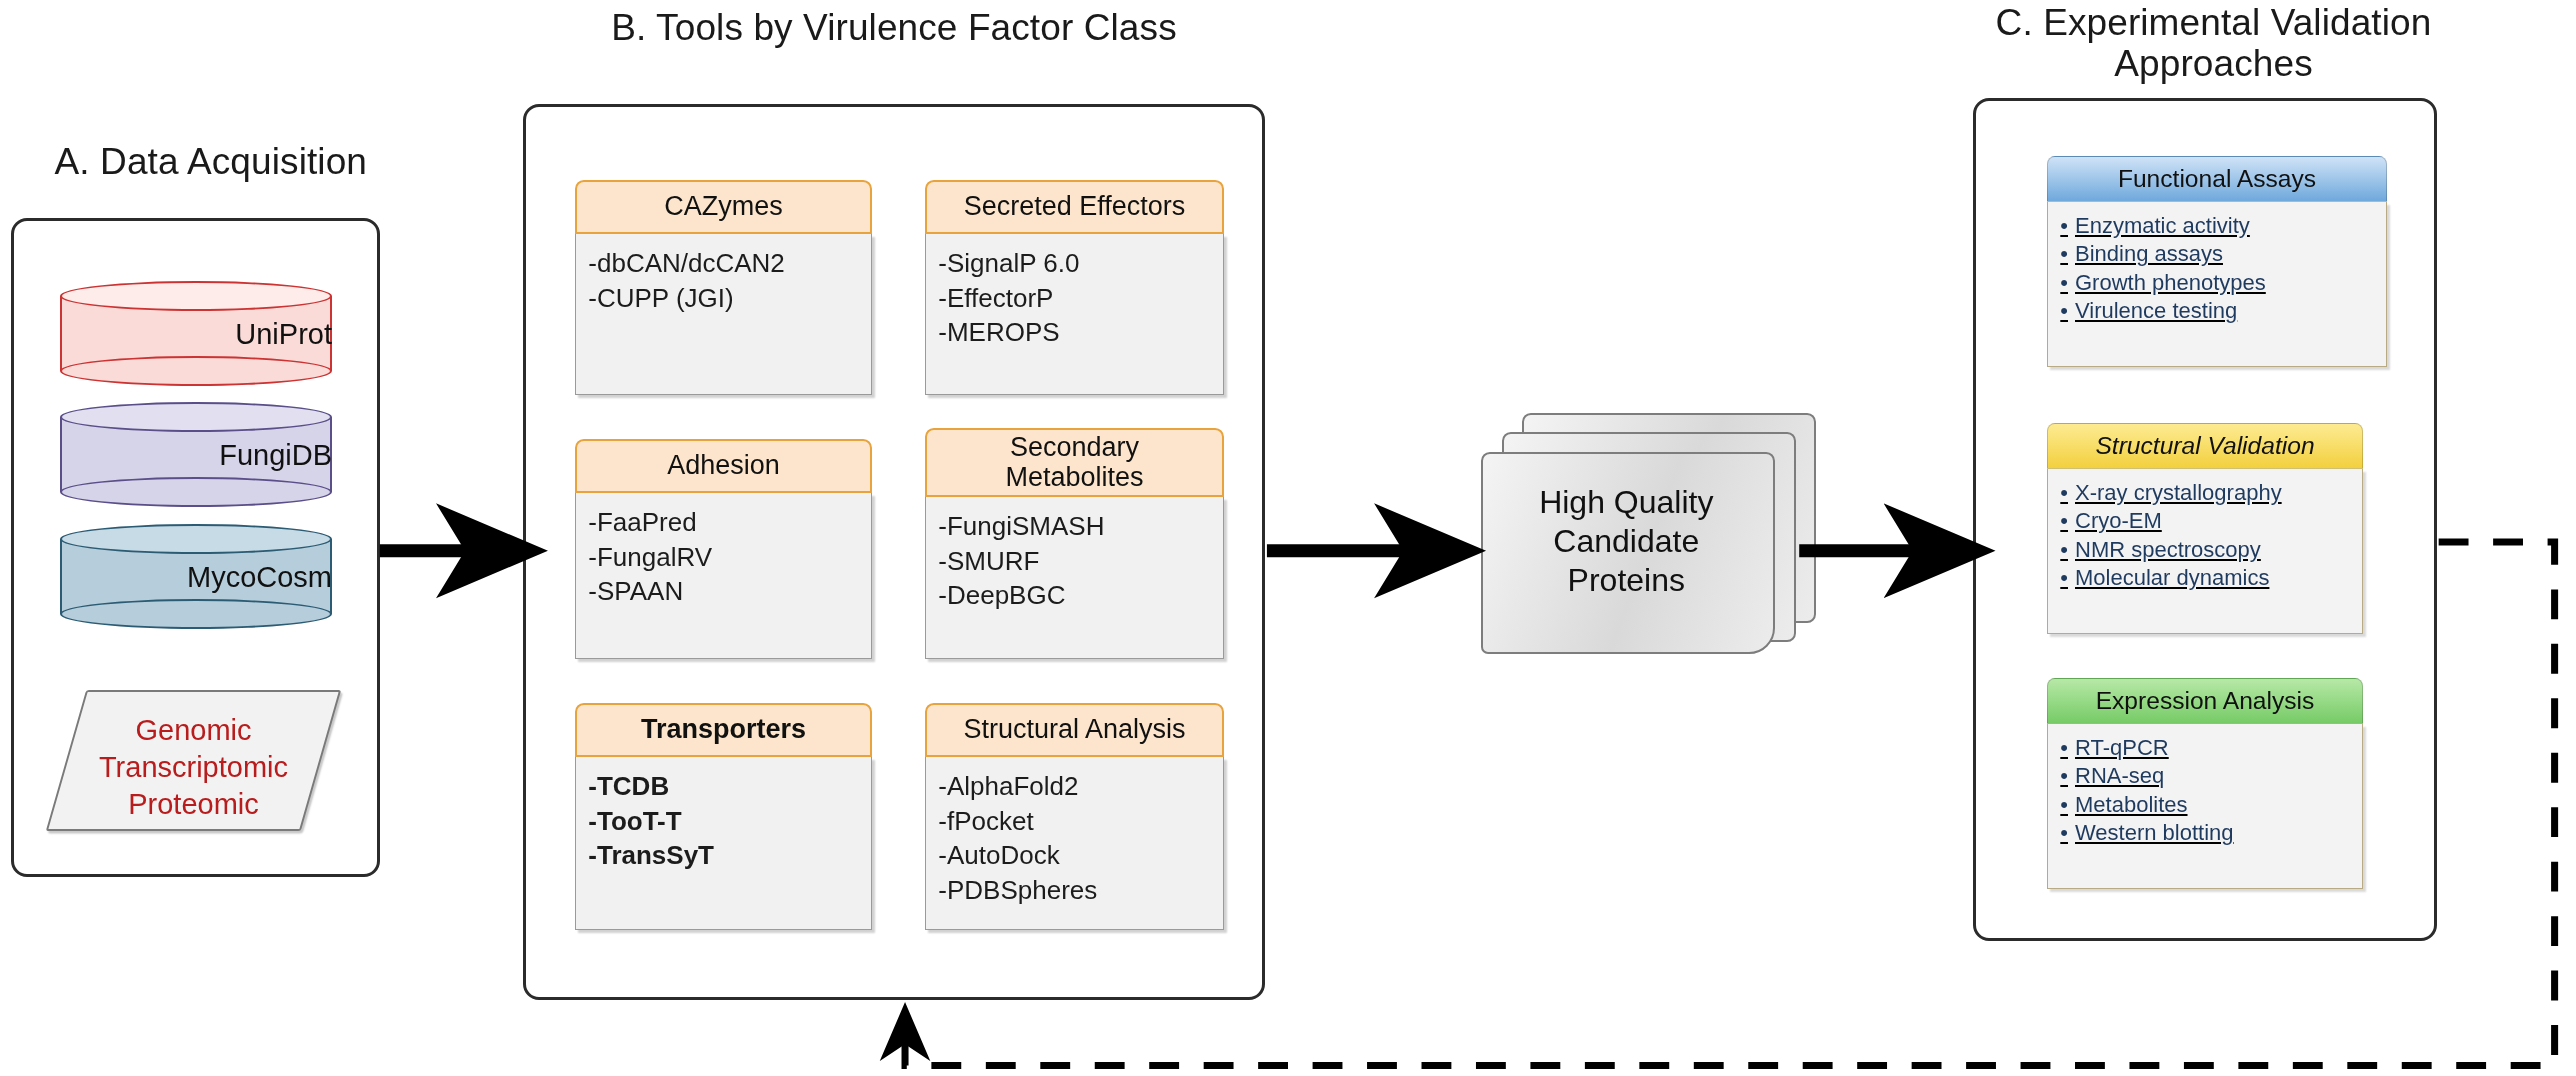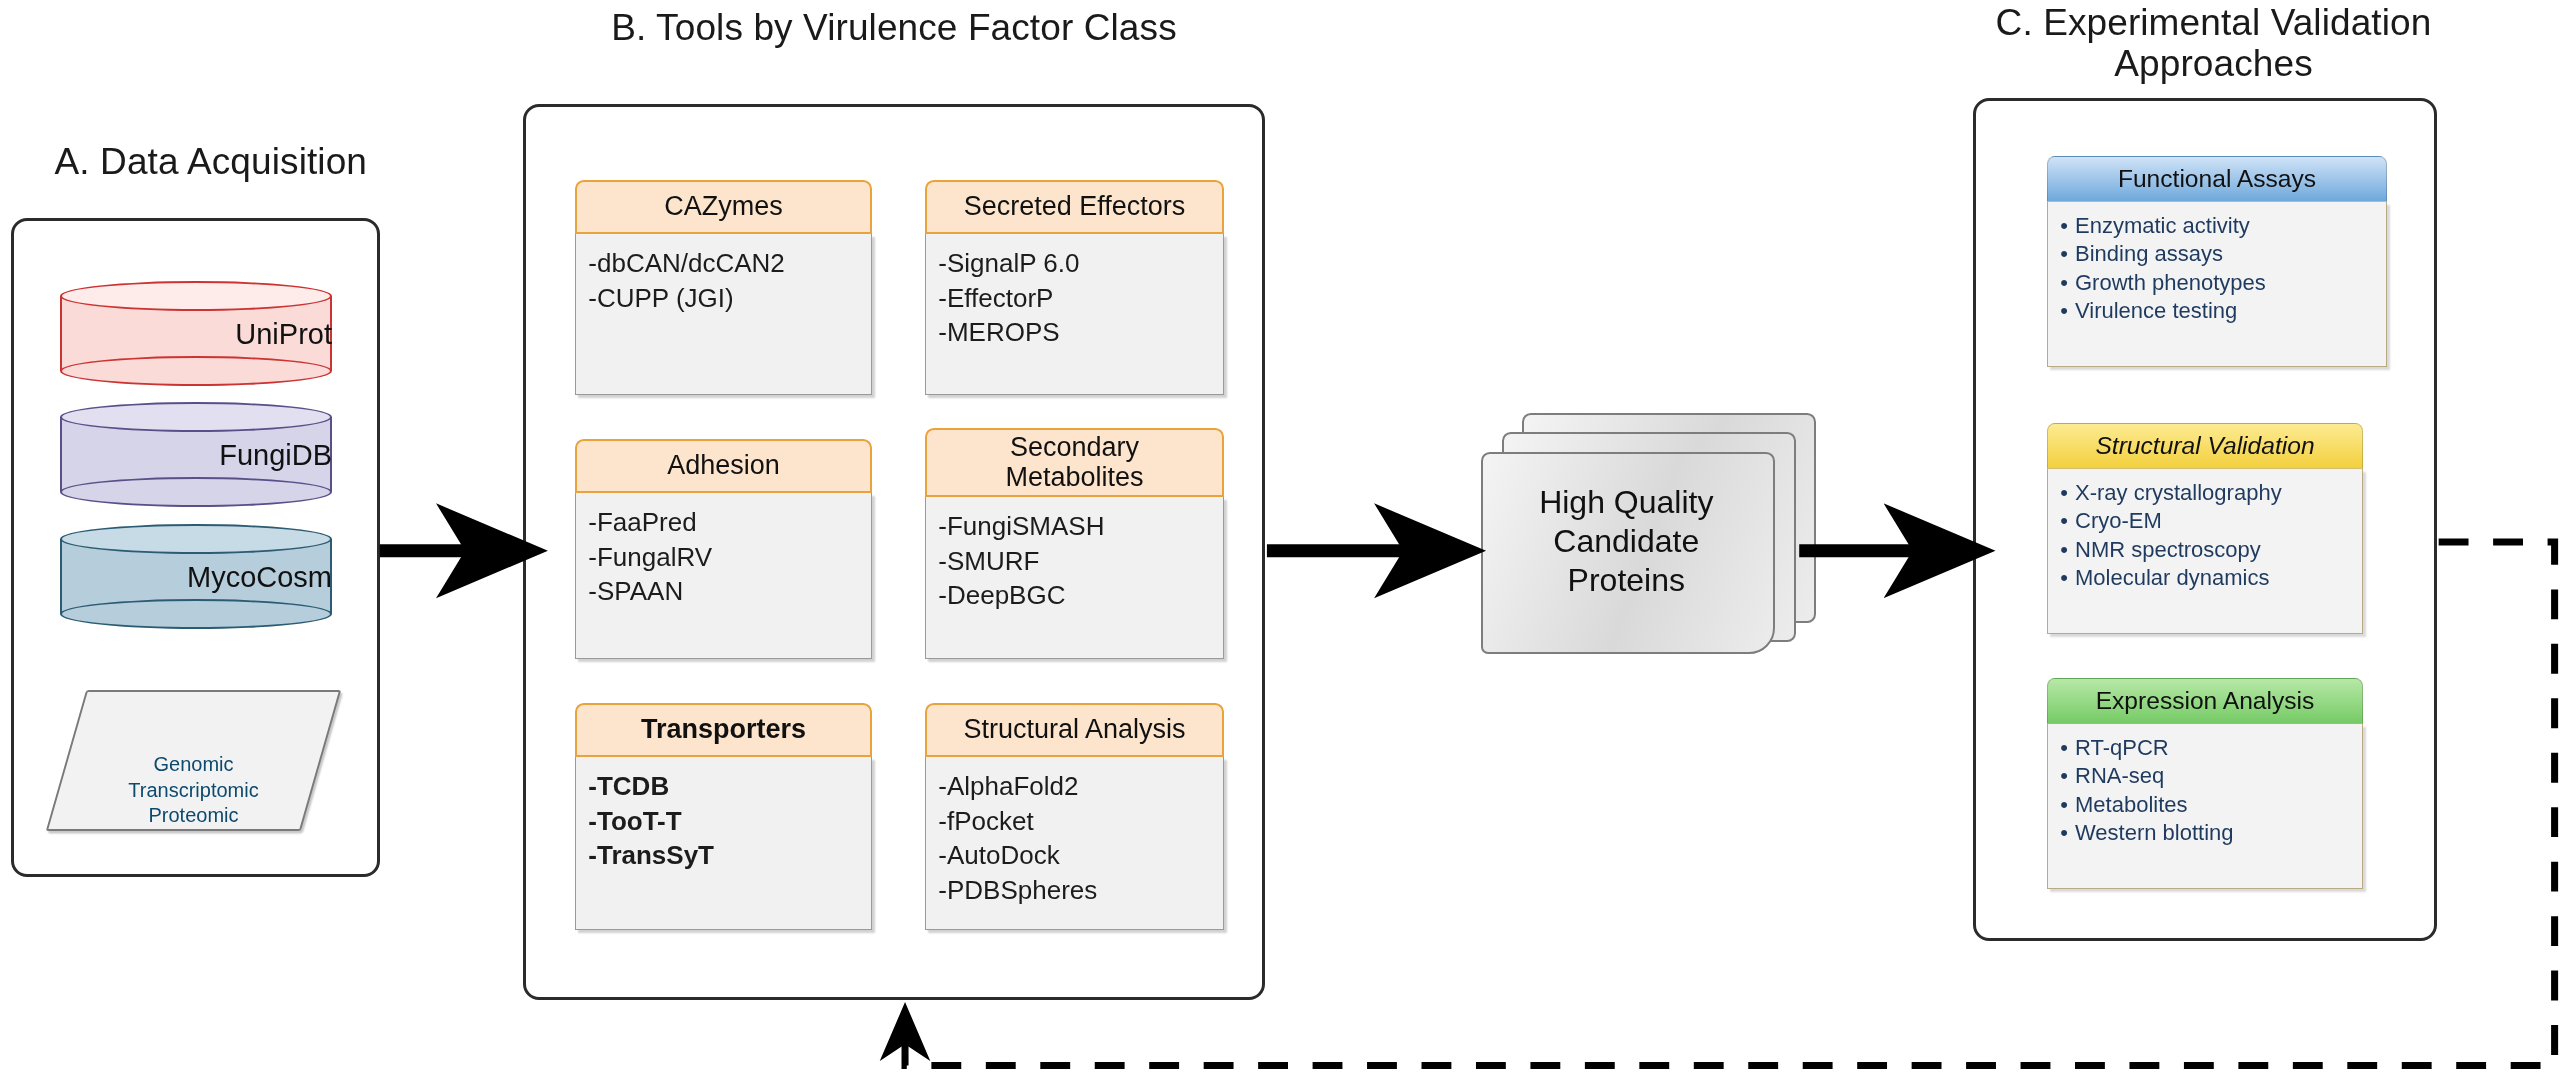--- a/index.html
+++ b/index.html
@@ -24,22 +24,22 @@
             border:2.6px solid;box-sizing:border-box;}
   .cyl .bot{position:absolute;left:0;right:0;bottom:0;height:30px;border-radius:50%;
             border:2.6px solid;box-sizing:border-box;border-top-color:transparent;}
   .cyl .lbl{position:absolute;left:0;right:0;top:50%;transform:translateY(-50%);
             text-align:right;font-size:29px;color:#111;z-index:3;}
 
   
   .para{position:absolute;background:#f2f2f2;border:2.2px solid #7a7a7a;
         transform:skewX(-16deg);box-sizing:border-box;border-radius:2.6px;
         box-shadow:2.6px 2.6px 1.8px rgba(0,0,0,.22);}
-  .para-txt{position:absolute;text-align:center;font-size:20px;color:#0c4a6e;
-            line-height:1.28;white-space:pre-line;margin-top:40px;}
+  .para-txt{position:absolute;text-align:center;font-size:29px;color:#b91c1c;
+            line-height:1.28;white-space:pre-line;}
 
   
   .card{position:absolute;box-sizing:border-box;}
   .card .hd{position:absolute;left:0;right:0;top:0;height:54px;
             background:#fce5cc;border:2.6px solid #e8a33d;border-radius:8.8px 8.8px 0 0;
             box-sizing:border-box;display:flex;align-items:center;justify-content:center;
             text-align:center;font-size:27px;color:#111;line-height:1.08;
             white-space:pre-line;padding:0 5.3px;}
   .card.two .hd{height:69px;}
   .card .bd{position:absolute;left:0;right:0;bottom:0;
@@ -49,21 +49,21 @@
   .card .bd div{font-size:26px;color:#1c1c1c;line-height:1.33;white-space:nowrap;}
 
   
   .vcard{position:absolute;box-sizing:border-box;}
   .vcard .vhd{position:absolute;left:0;right:0;top:0;height:46px;
               border-radius:8px 8px 0 0;box-sizing:border-box;
               display:flex;align-items:center;justify-content:center;
               font-size:24.6px;color:#111;border:0.9px solid rgba(0,0,0,.18);}
   .vcard .vbd{position:absolute;left:0;right:0;bottom:0;background:#f3f3f3;
               border:1.3px solid #b8ab84;border-top:none;box-sizing:border-box;
-              padding:9.7px 12.3px 8px 12.3px;box-shadow:2.6px 2.6px 1.8px rgba(0,0,0,.15);}
+              padding:9.7px 12.3px 8px 12.3px;box-shadow:2.6px 2.6px 1.8px rgba(0,0,0,.15);text-decoration:underline;}
   .vcard .vbd div{font-size:22px;color:#1f3a5f;line-height:1.30;white-space:nowrap;}
   .vcard .vbd div::before{content:"\2022";margin-right:7px;color:#1f3a5f;}
 
   .hd-blue  {background:linear-gradient(180deg,#cfe3f7 0%,#6fa8dc 100%);}
   .hd-yellow{background:linear-gradient(180deg,#fdeb92 0%,#f3d03e 100%);font-style:italic;}
   .hd-green {background:linear-gradient(180deg,#b7e8a7 0%,#76cb66 100%);}
 
   
   .stack{position:absolute;}
   .sheet{position:absolute;border:2.2px solid #7d7d7d;border-radius:8.8px;

